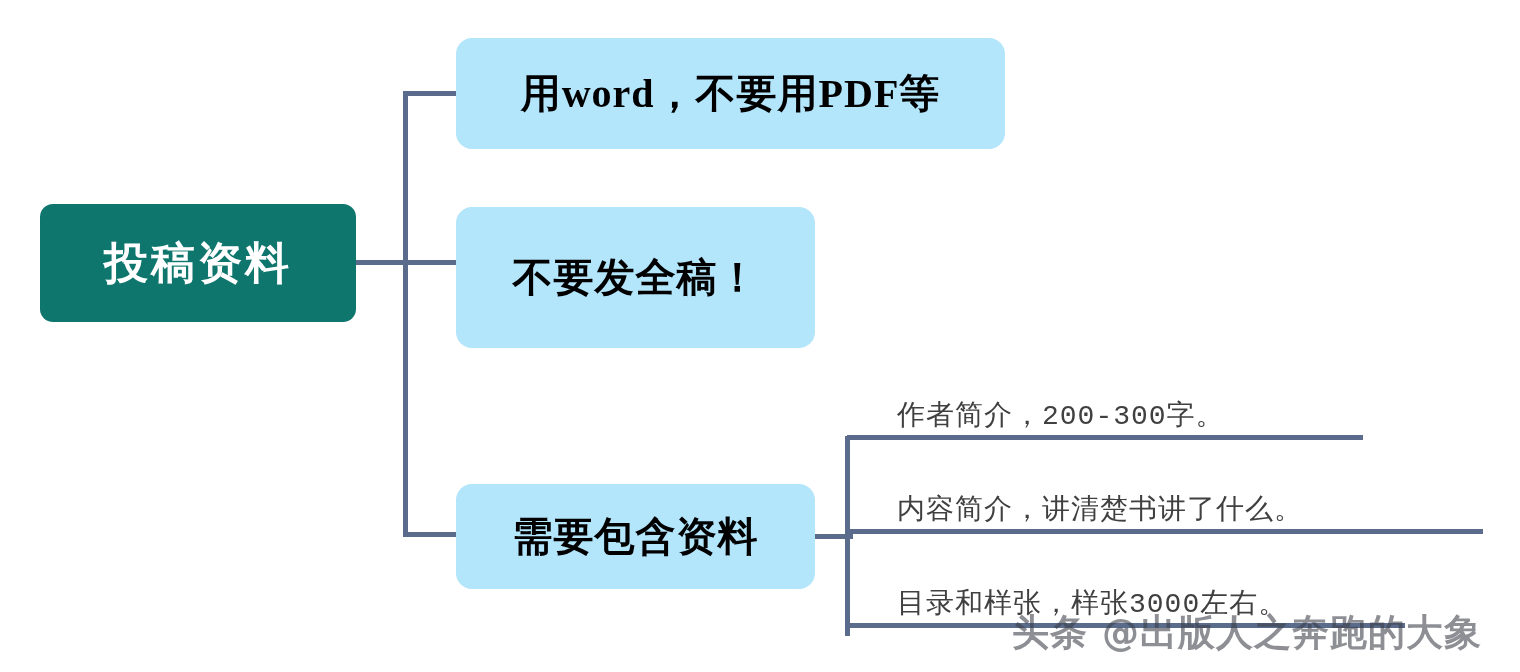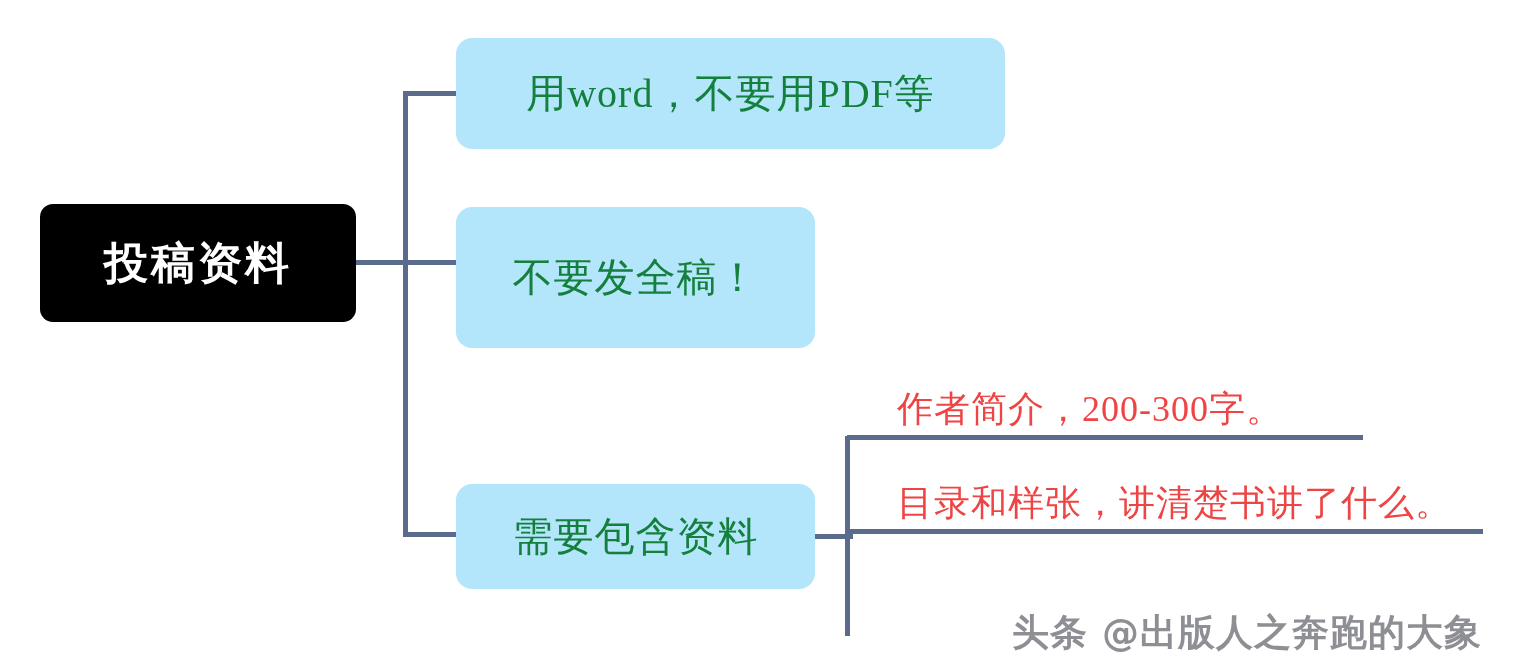--- a/index.html
+++ b/index.html
@@ -38,61 +38,61 @@
     justify-content: center;
     box-sizing: border-box;
     border-radius: 14px;
   }
 
   .node-root {
     left: 40px;
     top: 204px;
     width: 316px;
     height: 118px;
-    background: #000000;
+    background: #0f766e;
     border-radius: 13px;
   }
   .node-root .node-label {
     color: #ffffff;
     font-size: 44px;
     font-weight: bold;
     letter-spacing: 3px;
     font-family: "Liberation Serif", "DejaVu Serif", serif;
   }
 
   .node-branch {
     background: #b3e5fb;
     border-radius: 16px;
   }
   .node-branch .node-label {
-    color: #15803d;
+    color: #000000;
     font-size: 40px;
-    font-weight: normal;
+    font-weight: bold;
     letter-spacing: 1px;
     white-space: nowrap;
     font-family: "Liberation Serif", "DejaVu Serif", serif;
   }
 
   #branch-0 { left: 456px; top: 38px;  width: 549px; height: 111px; }
   #branch-1 { left: 456px; top: 207px; width: 359px; height: 141px; }
   #branch-2 { left: 456px; top: 484px; width: 359px; height: 105px; text-align: center; }
 
   
   .leaf {
     position: absolute;
   }
   .leaf-label {
     position: absolute;
     left: 0;
     bottom: 6px;
     white-space: nowrap;
-    color: #ef4444;
-    font-size: 36px;
+    color: #404040;
+    font-size: 28px;
     letter-spacing: 1px;
-    font-family: Liberation Serif, serif;
+    font-family: Liberation Mono, monospace;
   }
   .leaf-underline {
     position: absolute;
     left: 0;
     bottom: 0;
     height: 5px;
     background: #5a6b8c;
   }
 
   #leaf-0 { left: 847px; top: 378px;  width: 516px; height: 62px; }
@@ -150,20 +150,24 @@
   <div class="node node-branch" id="branch-2">
     <span class="node-label">需要包含资料</span>
   </div>
 
   <div class="leaf" id="leaf-0">
     <span class="leaf-label">作者简介，200-300字。</span>
     <div class="leaf-underline" style="width:516px;"></div>
   </div>
 
   <div class="leaf" id="leaf-1">
-    <span class="leaf-label">目录和样张，讲清楚书讲了什么。</span>
+    <span class="leaf-label">内容简介，讲清楚书讲了什么。</span>
     <div class="leaf-underline" style="width:636px;"></div>
   </div>
 
+  <div class="leaf" id="leaf-2">
+    <span class="leaf-label">目录和样张，样张3000左右。</span>
+    <div class="leaf-underline" style="width:558px;"></div>
+  </div>
 
   <div id="watermark">头条 @出版人之奔跑的大象</div>
 
 </div>
 
 </body></html>

